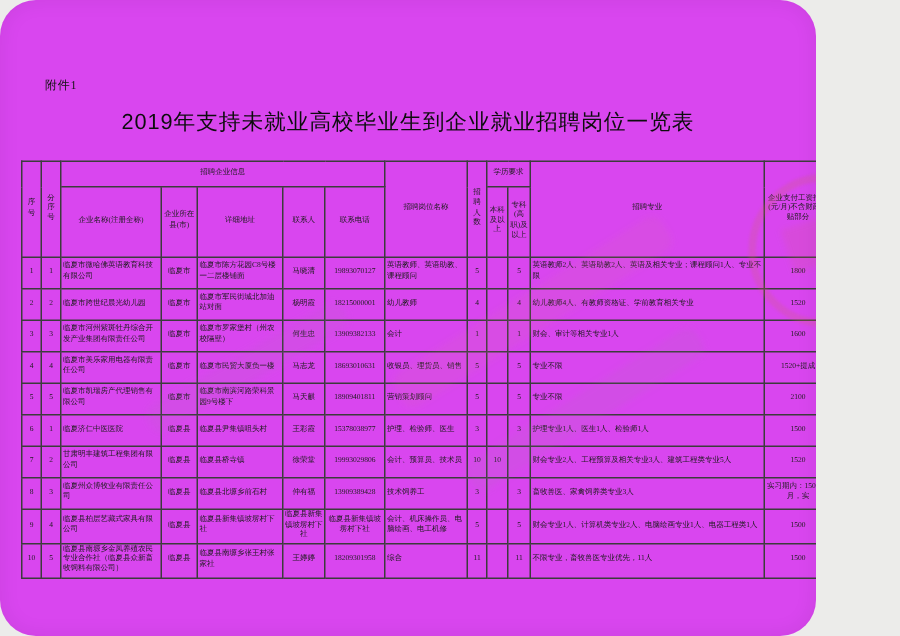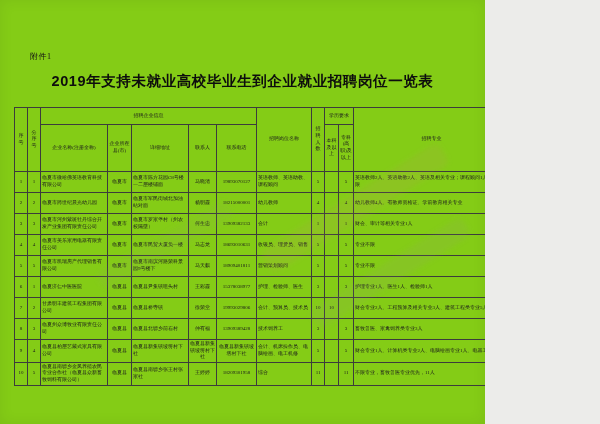--- a/index.html
+++ b/index.html
@@ -1,25 +1,26 @@
 <!DOCTYPE html>
 <html><head>
 <meta charset="utf-8">
 <style>
   html,body{margin:0;padding:0;}
   body{background:#ececea;font-family:"Liberation Serif","DejaVu Serif",serif;}
   .page{
-    position:relative;width:485px;height:424px;background:#84cc16;
+    position:relative;width:544px;height:424px;background:#d946ef;
     overflow:hidden;color:#141414;
     box-shadow:inset 0 0 14px rgba(0,0,0,0.07);
+    border-radius:24px;
   }
   .attachment{position:absolute;left:30px;top:51px;font-size:8px;letter-spacing:0.5px;}
   .doc-title{
     position:absolute;left:0;right:0;top:72px;margin:0;text-align:center;
-    font-size:14.5px;font-weight:bold;letter-spacing:0.6px;
+    font-size:14.5px;font-weight:normal;letter-spacing:0.6px;
     font-family:"Liberation Sans","DejaVu Sans",sans-serif;color:#0d0d0d;
   }
   table.jobs{
     position:absolute;left:14px;top:107px;width:579px;
     border-collapse:collapse;table-layout:fixed;
     font-size:5px;line-height:1.32;color:#1c1c1c;
     border:1.4px solid #2b2b2b;
   }
   th,td{
     border:0.7px solid #3c3c3c;padding:1px;text-align:center;vertical-align:middle;

